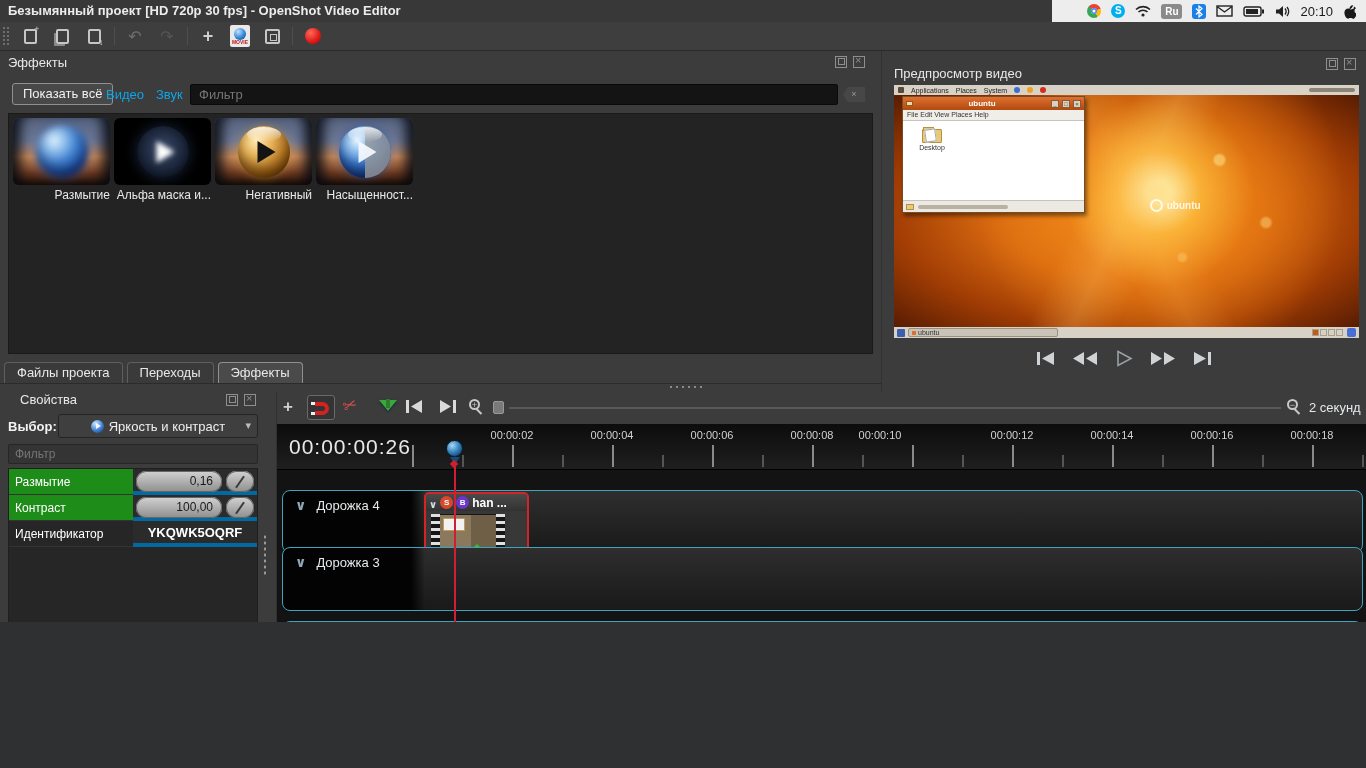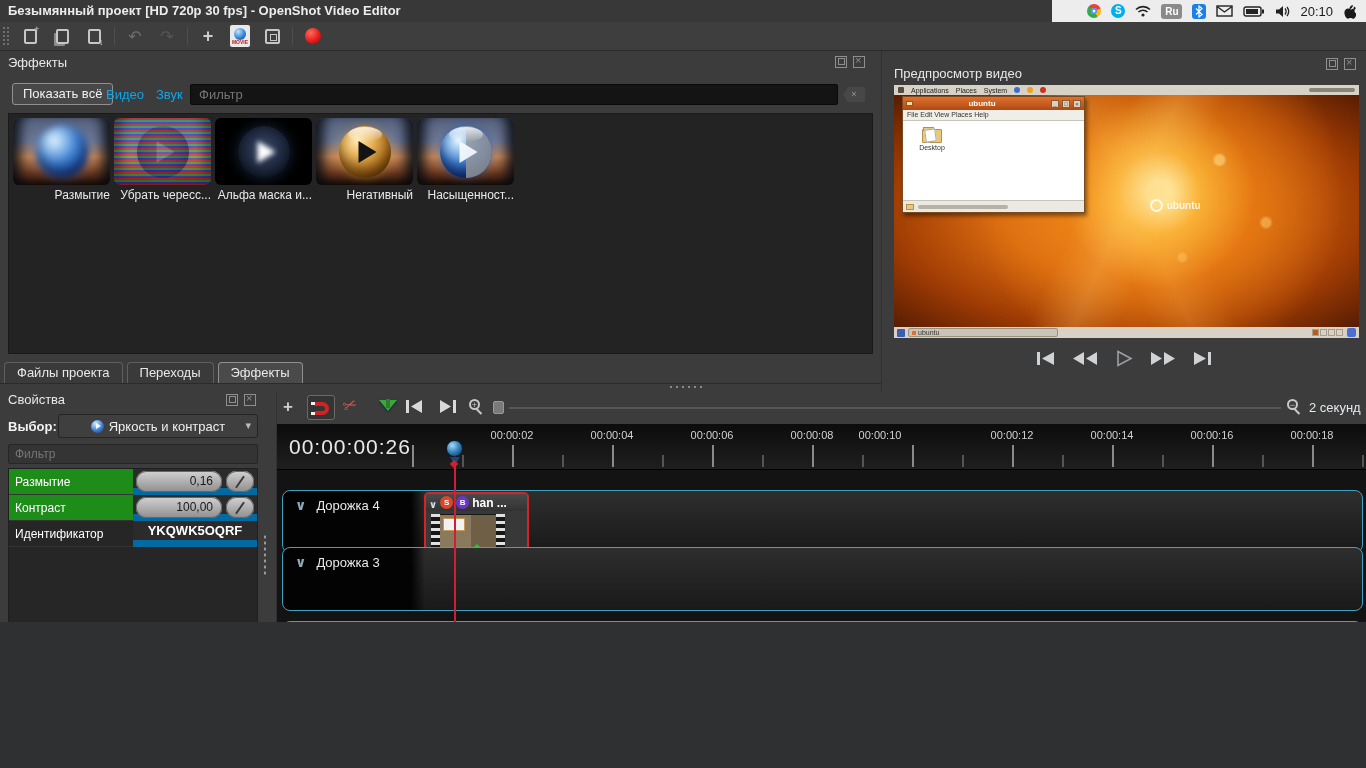--- a/index.html
+++ b/index.html
@@ -74,35 +74,35 @@
 
   
   .tabs-row{left:4px;top:362px;position:absolute;display:flex;gap:4px}
   .tab{height:21px;padding:2px 12px;background:#3a3a3a;border:1px solid #5f5f5f;border-bottom:none;border-radius:4px 4px 0 0;color:#e8e8e8;font-size:13px}
   .tab.active{background:#4a4a4a;border-color:#8f8f8f}
   .tabs-line{left:0;top:383px;width:881px;height:1px;background:#2b2b2b}
   .h-dots{left:668px;top:385px;width:36px;height:4px;background-image:radial-gradient(#8a8a8a 1px,transparent 1.2px);background-size:6px 4px}
 
   
   .prop-panel{left:0;top:386px;width:268px;height:306px;background:#3c3c3c}
-  .prop-title{left:8px;top:6px}
+  .prop-title{left:20px;top:6px}
   .sel-label{left:8px;top:33px;font-size:13px;font-weight:bold;color:#f2f2f2;position:absolute}
   .dropdown{left:58px;top:28px;width:200px;height:24px;background:#3f3f3f;border:1px solid #252525;border-radius:3px;position:absolute;display:flex;align-items:center;justify-content:center;gap:5px;color:#eee;font-size:13px}
   .dd-orb{width:13px;height:13px;border-radius:50%;background:radial-gradient(circle at 35% 28%,#cfe8ff,#3e7fd0 55%,#10356e);position:relative}
   .dd-orb::before{content:"";position:absolute;left:5px;top:3.5px;border-top:3px solid transparent;border-bottom:3px solid transparent;border-left:5px solid rgba(255,255,255,.9)}
   .dd-arrow{position:absolute;right:6px;top:4px;color:#bbb;font-size:11px}
   .dd-arrow::before{content:"▾"}
   .prop-filter{left:8px;top:58px;width:250px;height:20px;background:#343434;border:1px solid #262626;border-radius:2px;color:#8a8a8a;font-size:12px;padding:0 6px;position:absolute;outline:none}
   .prop-body{left:8px;top:82px;width:250px;height:218px;background:#262626;border:1px solid #1f1f1f;position:absolute}
   .pt-head{display:flex}
   .pt-head div{height:20px;background:#505050;border:1px solid #5e5e5e;color:#f2f2f2;font-size:12px;text-align:center;line-height:19px}
   .pt-c1{width:124px}.pt-c2{width:124px}
   .pt-row{display:flex;height:26px}
   .pt-name{width:124px;font-size:12px;color:#fff;padding-left:6px;display:flex;align-items:center;border-bottom:1px solid #333}
-  .pt-val{width:124px;position:relative;background:#2b2b2b;border-bottom:7px solid #0369a1}
+  .pt-val{width:124px;position:relative;background:#2b2b2b;border-bottom:4px solid #0369a1}
   .g .pt-name{background:#1e8c19}
   .pill{position:absolute;left:3px;top:2px;width:86px;height:21px;border-radius:10px;background:linear-gradient(180deg,#d2d2d2,#8e8e8e);box-shadow:inset 0 0 0 1px #666;color:#1a1a1a;font-size:12px;text-align:right;line-height:21px;padding-right:9px}
   .kf{position:absolute;left:93px;top:2px;width:28px;height:21px;border-radius:10px;background:linear-gradient(180deg,#d2d2d2,#8e8e8e);box-shadow:inset 0 0 0 1px #666}
   .kf::before{content:"";position:absolute;left:13px;top:4px;width:2px;height:14px;background:#3a3a3a;transform:rotate(35deg)}
   .pt-id{font-size:13px;color:#fff;display:flex;align-items:center;justify-content:center;font-weight:bold}
   .v-dots{left:263px;top:534px;width:4px;height:42px;background-image:radial-gradient(#9a9a9a 1px,transparent 1.2px);background-size:4px 6px}
 
   
   .prev-panel{left:881px;top:51px;width:485px;height:341px;background:#3c3c3c;border-left:1px solid #313131}
   .prev-title{left:12px;top:15px}
@@ -286,28 +286,20 @@
     <input class="fx-filter" placeholder="Фильтр" style="">
     <span class="clr-btn">×</span>
     <div class="fx-list">
       <div class="fx">
         <div class="fxt v-blur">
             <span class="orb"></span>
           </div>
         <div class="fx-label"><span>Размытие</span></div>
       </div>
       <div class="fx">
-        <div class="fxt v-deint">
-            <span class="orb"></span>
-            <span class="play"></span>
-            <span class="scan"></span>
-          </div>
-        <div class="fx-label"><span>Убрать чересс...</span></div>
-      </div>
-      <div class="fx">
         <div class="fxt v-alpha">
             <span class="orb"></span>
             <span class="play"></span>
           </div>
         <div class="fx-label"><span>Альфа маска и...</span></div>
       </div>
       <div class="fx">
         <div class="fxt v-neg">
             <span class="orb"></span>
             <span class="gloss"></span>

